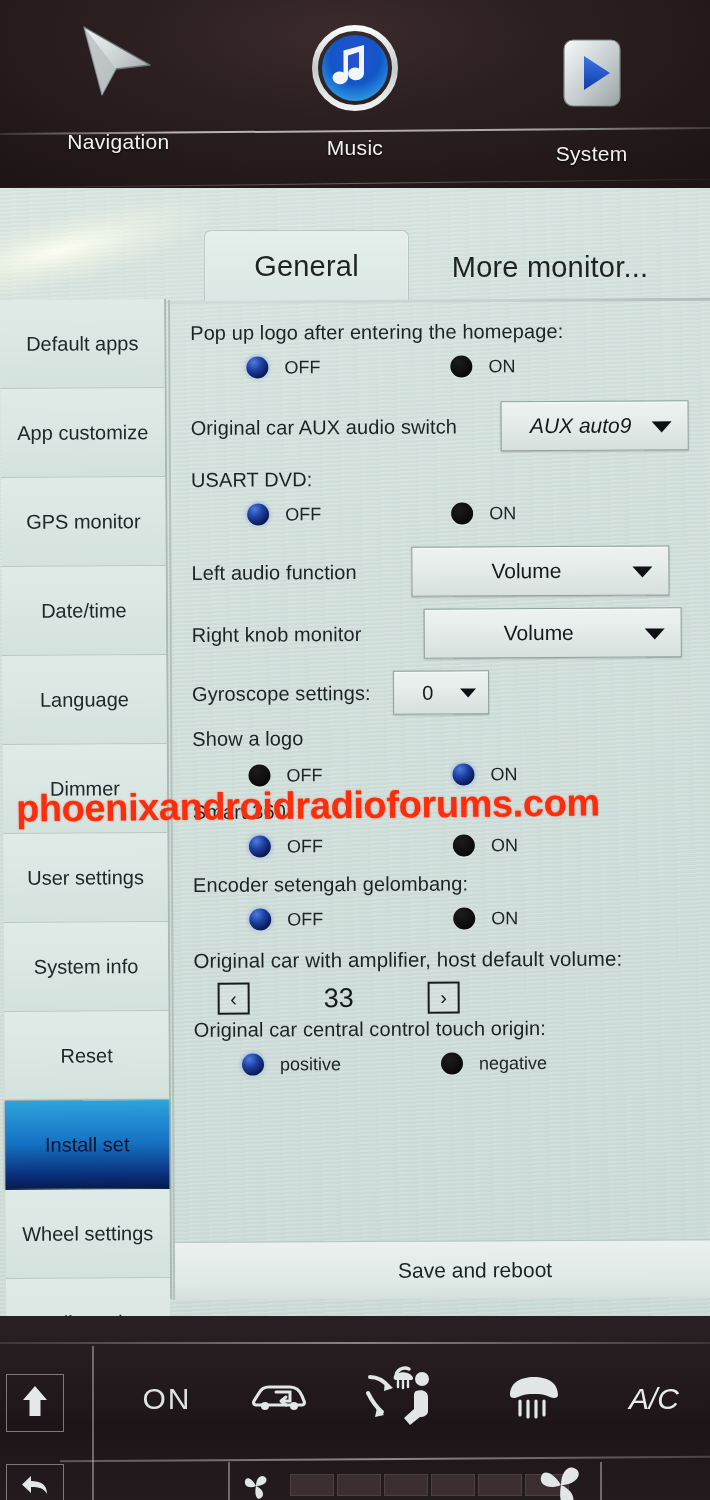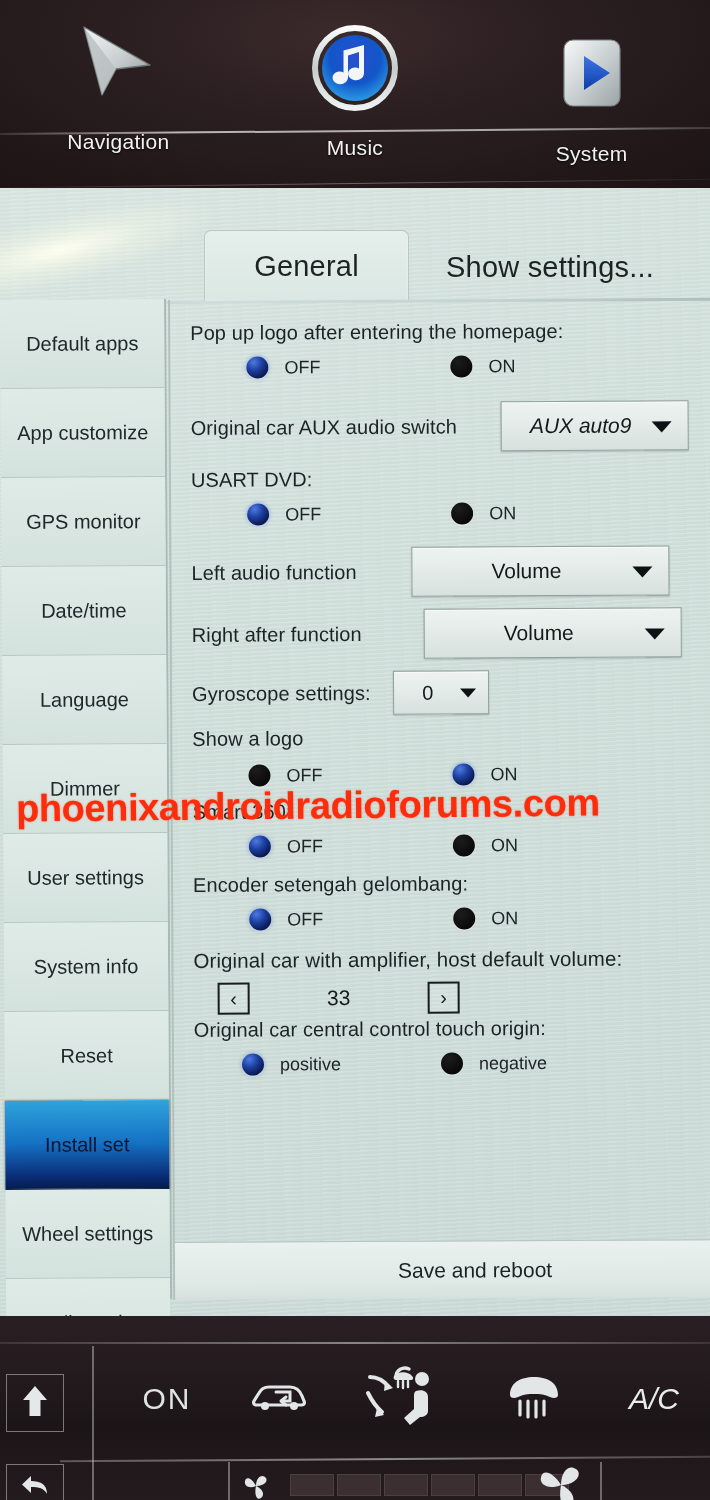--- a/index.html
+++ b/index.html
@@ -150,21 +150,21 @@
   .select.sm { height: 44px; font-size: 20px; padding: 0 40px 0 14px; min-width: 40px; }
   .select.sm .caret { right: 12px; border-left-width: 8px; border-right-width: 8px; border-top-width: 9px; }
 
   .stepper { display: flex; align-items: center; margin-top: 10px; padding-left: 24px; }
   .stepbtn {
     width: 32px; height: 32px; border: 2px solid #161c1e;
     display: flex; align-items: center; justify-content: center;
     font-size: 20px; color: #10161a; line-height: 1;
     background: rgba(255,255,255,.10);
   }
-  .stepval { width: 178px; text-align: center; font-size: 21px; color: #151b1d; }
+  .stepval { width: 178px; text-align: center; font-size: 27px; color: #151b1d; }
 
   .savebar {
     position: absolute; left: 0; right: 0; bottom: 0; height: 58px;
     background: linear-gradient(180deg, #eaf1ee, #dfe9e6 70%, #d5e0dc);
     border-top: 1px solid #b6c5c1;
     display: flex; align-items: center; justify-content: center;
     font-size: 21px; color: #1a2224; padding-left: 60px;
   }
 
   
@@ -272,21 +272,21 @@
 
     </div>
   </div>
 
   <div class="window">
     <div class="scanlines"></div>
     <div class="glare"></div>
 
     <div class="tabstrip">
       <div class="tab active">General</div>
-      <div class="tab inactive">Show settings...</div>
+      <div class="tab inactive">More monitor...</div>
       <div class="tabline"></div>
     </div>
 
     <div class="bodyrow">
 
       <div class="sidebar">
         <div class="side-item">Default apps</div>
         <div class="side-item">App customize</div>
         <div class="side-item">GPS monitor</div>
         <div class="side-item">Date/time</div>
@@ -337,21 +337,21 @@
 
           <div class="inlinerow" style="margin-top:22px;">
             <div class="flabel">Left audio function</div>
             <div class="select" style="width:258px;margin-right:28px;">
               <span>Volume</span>
               <span class="caret"></span>
             </div>
           </div>
 
           <div class="inlinerow" style="margin-top:12px;">
-            <div class="flabel">Right after function</div>
+            <div class="flabel">Right knob monitor</div>
             <div class="select" style="width:258px;margin-right:16px;">
               <span>Volume</span>
               <span class="caret"></span>
             </div>
           </div>
 
           <div class="inlinerow" style="margin-top:12px;justify-content:flex-start;">
             <div class="flabel">Gyroscope settings:</div>
             <div class="select sm" style="width:96px;margin-left:22px;">
               <span>0</span>

